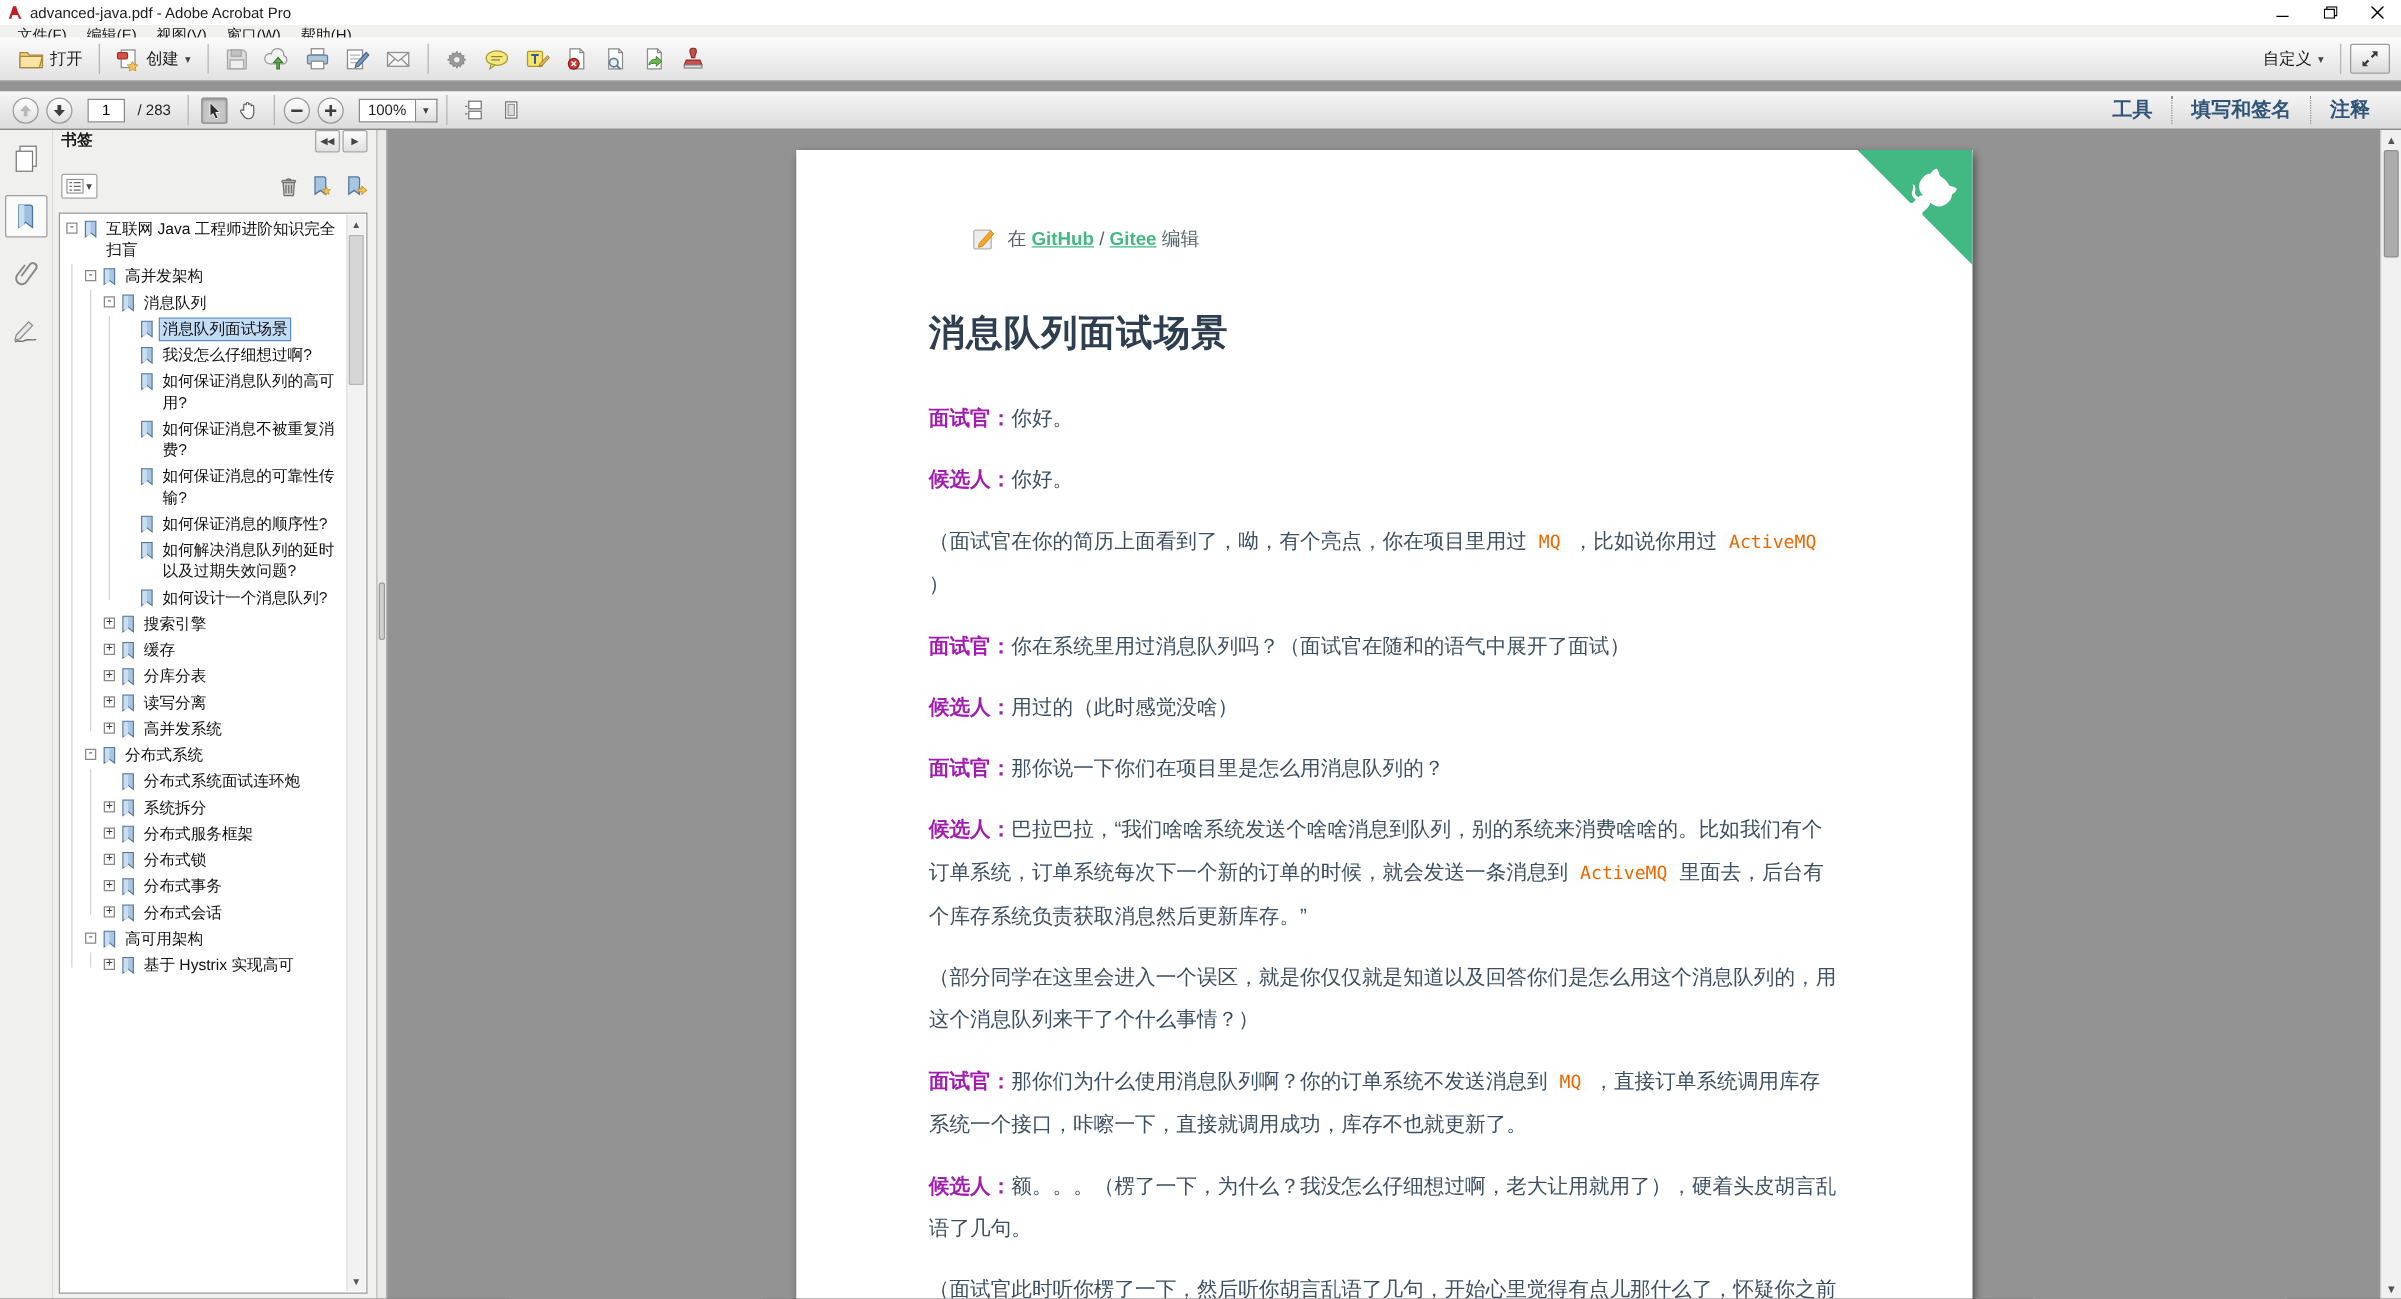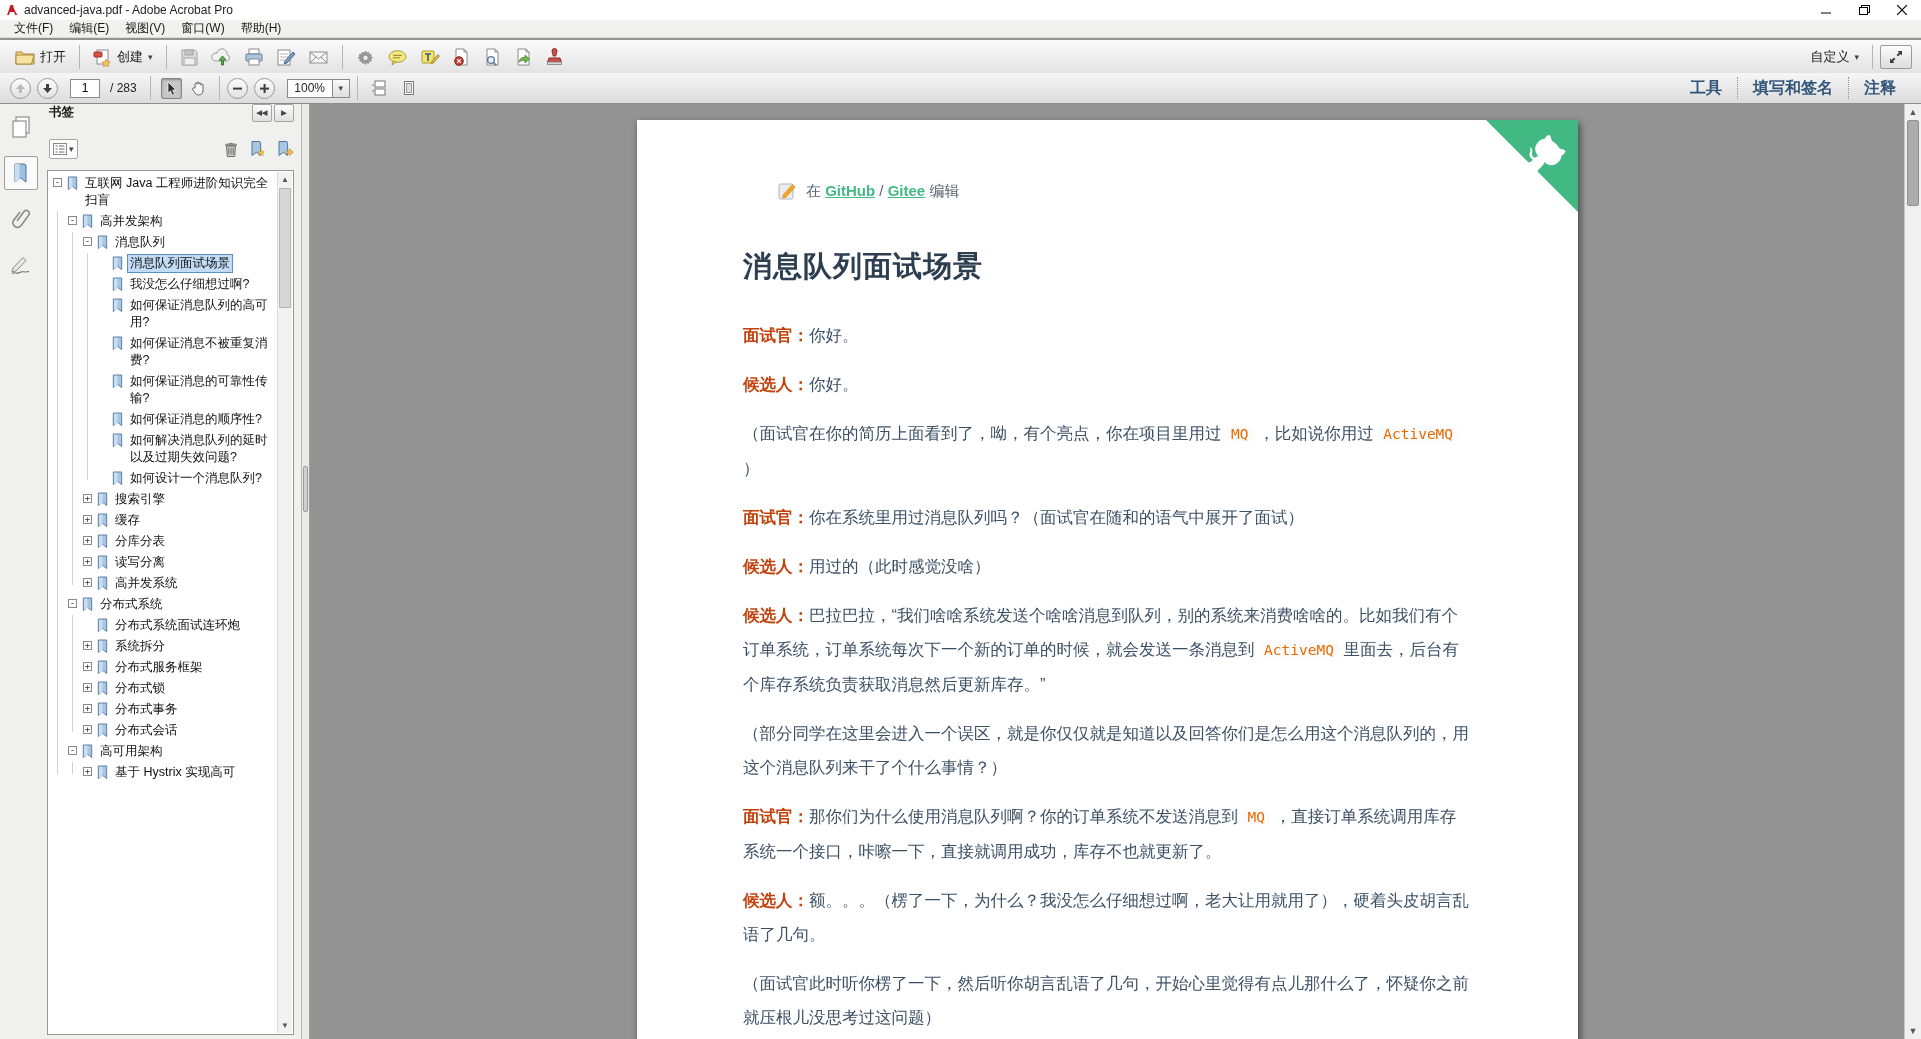--- a/index.html
+++ b/index.html
@@ -15,21 +15,21 @@
   .win-btn { width:38px; height:20px; display:flex; align-items:center; justify-content:center; }
   .win-btn svg { display:block; }
 
   
   .menubar { position:absolute; top:20px; left:0; right:0; height:18px; background:#f1f1f0;
              border-bottom:1px solid #dcdcdc; display:flex; align-items:center;
              padding-left:6px; font-size:12px; color:#1a1a1a; }
   .menu-item { padding:1px 8px; }
 
   
-  .toolbar1 { position:absolute; top:40px; left:0; right:0; height:35px;
+  .toolbar1 { position:absolute; top:30px; left:0; right:0; height:35px;
               background:linear-gradient(#fbfbfb,#e2e2e2); border-bottom:1px solid #b0b0b0;
               display:flex; align-items:center; padding:0 9px; font-size:13px; }
   .tb-sep { width:1px; height:24px; background:#b5b5b5; margin:0 7px; flex:none; }
   .tb-btn { display:flex; align-items:center; gap:5px; padding:3px 6px; border-radius:2px; color:#1a1a1a; }
   .tb-ico { padding:3px 6px; display:flex; align-items:center; }
   .caret { font-size:9px; color:#444; line-height:1; }
   .tb-right { margin-left:auto; display:flex; align-items:center; }
   .expand-btn { width:32px; height:24px; border:1px solid #9b9b9b; border-radius:2px;
                 background:linear-gradient(#fdfdfd,#dcdcdc); display:flex; align-items:center; justify-content:center; }
 
@@ -109,21 +109,21 @@
              overflow:hidden; }
   .page { position:absolute; left:327px; top:16px; width:941px; height:1200px; background:#fff;
           box-shadow:2px 3px 7px rgba(0,0,0,.55); }
   .ribbon { position:absolute; top:0; right:0; width:92px; height:92px; }
   .page-content { padding:62px 106px 0 106px; }
   .edit-line { display:flex; align-items:center; gap:9px; font-size:15px; color:#55626d;margin-left:35px; }
   .edit-line a { color:#42b983; font-weight:bold; text-decoration:underline; }
   .doc-title { margin-top:46px; font-size:29px; font-weight:bold; color:#2c3e50; letter-spacing:1px; }
   .paras { margin-top:31px; }
   .paras p { margin:0 0 15px 0; font-size:16.5px; line-height:34px; color:#3c5064; }
-  .paras strong { color:#c2410c; }
+  .paras strong { color:#a21caf; }
   .paras code { font-family:"DejaVu Sans Mono",monospace; color:#e96900; font-size:14.5px;
                 padding:0 5px; background:#fcfcfc; border-radius:2px; }
 
   
   .vscroll { position:absolute; top:104px; right:0; width:17px; bottom:0; background:#f0f0f0;
              border-left:1px solid #c9c9c9; }
   .vs-arrow { height:16px; display:flex; align-items:center; justify-content:center;
               font-size:9px; color:#555; }
   .vs-arrow.bottom { position:absolute; bottom:0; left:0; right:0; }
   .vs-thumb { position:absolute; top:16px; left:2px; right:2px; height:86px; background:#acacac;
@@ -715,20 +715,21 @@
             <span>编辑</span>
           </span>
         </div>
         <h1 class="doc-title">消息队列面试场景</h1>
         <div class="paras">
             <p><strong>面试官：</strong><span>你好。</span></p>
             <p><strong>候选人：</strong><span>你好。</span></p>
             <p><span>（面试官在你的简历上面看到了，呦，有个亮点，你在项目里用过 </span><code>MQ</code><span> ，比如说你用过 </span><code>ActiveMQ</code><span> ）</span></p>
             <p><strong>面试官：</strong><span>你在系统里用过消息队列吗？（面试官在随和的语气中展开了面试）</span></p>
             <p><strong>候选人：</strong><span>用过的（此时感觉没啥）</span></p>
+            <p><strong>面试官：</strong><span>那你说一下你们在项目里是怎么用消息队列的？</span></p>
             <p><strong>候选人：</strong><span>巴拉巴拉，“我们啥啥系统发送个啥啥消息到队列，别的系统来消费啥啥的。比如我们有个订单系统，订单系统每次下一个新的订单的时候，就会发送一条消息到 </span><code>ActiveMQ</code><span> 里面去，后台有个库存系统负责获取消息然后更新库存。”</span></p>
             <p><span>（部分同学在这里会进入一个误区，就是你仅仅就是知道以及回答你们是怎么用这个消息队列的，用这个消息队列来干了个什么事情？）</span></p>
             <p><strong>面试官：</strong><span>那你们为什么使用消息队列啊？你的订单系统不发送消息到 </span><code>MQ</code><span> ，直接订单系统调用库存系统一个接口，咔嚓一下，直接就调用成功，库存不也就更新了。</span></p>
             <p><strong>候选人：</strong><span>额。。。（楞了一下，为什么？我没怎么仔细想过啊，老大让用就用了），硬着头皮胡言乱语了几句。</span></p>
             <p><span>（面试官此时听你楞了一下，然后听你胡言乱语了几句，开始心里觉得有点儿那什么了，怀疑你之前就压根儿没思考过这问题）</span></p>
           </div>
       </div>
     </div>
   </div>
 

